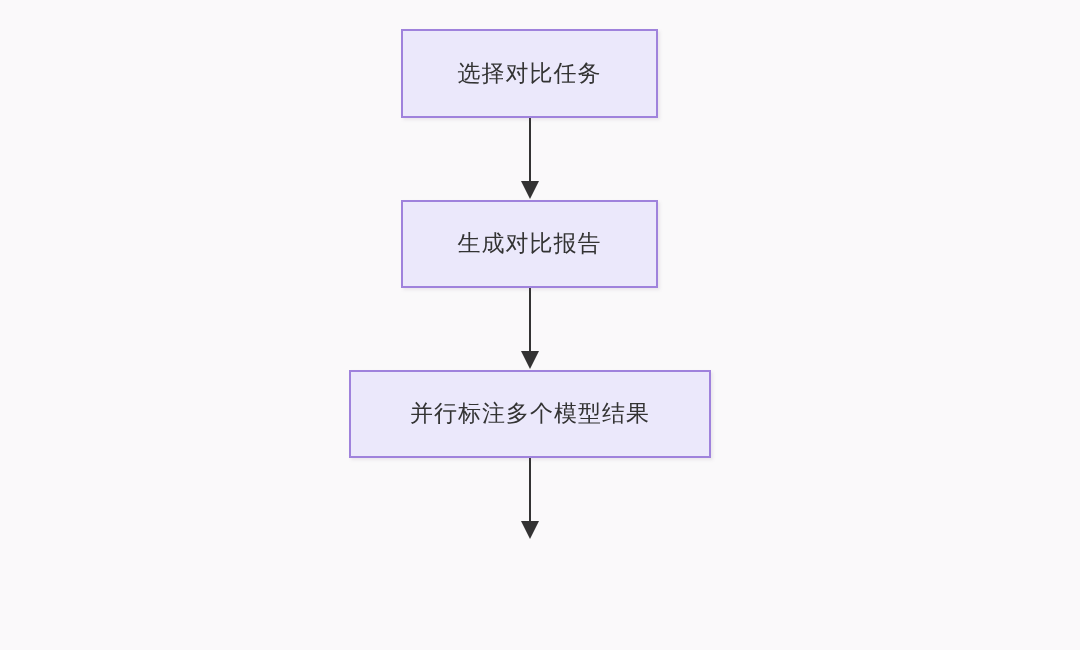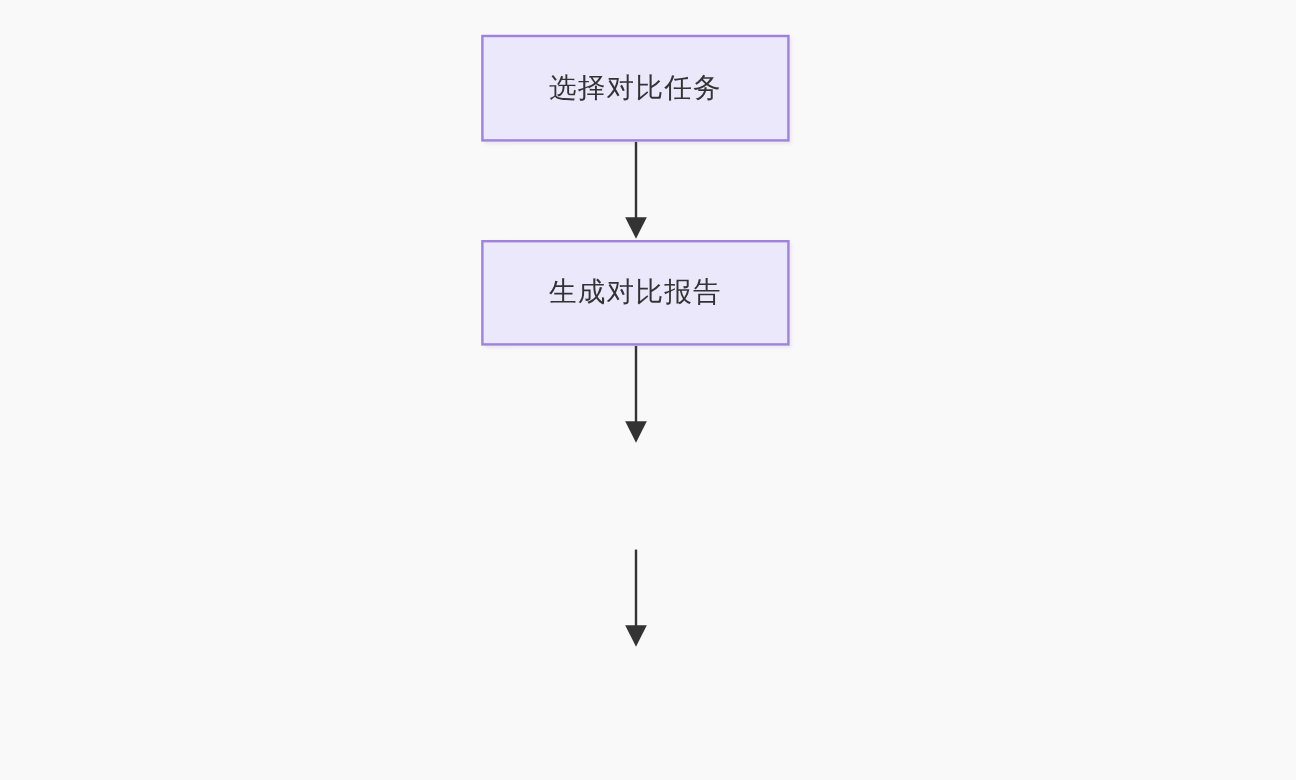--- a/index.html
+++ b/index.html
@@ -89,15 +89,18 @@
   </svg>
 
   <div class="node" id="node-2">
     <span class="node-label">生成对比报告</span>
   </div>
 
   <div class="node" id="node-1">
     <span class="node-label">选择对比任务</span>
   </div>
 
+  <div class="node" id="node-3">
+    <span class="node-label">并行标注多个模型结果</span>
+  </div>
 
 
 </div>
 
 </body></html>

